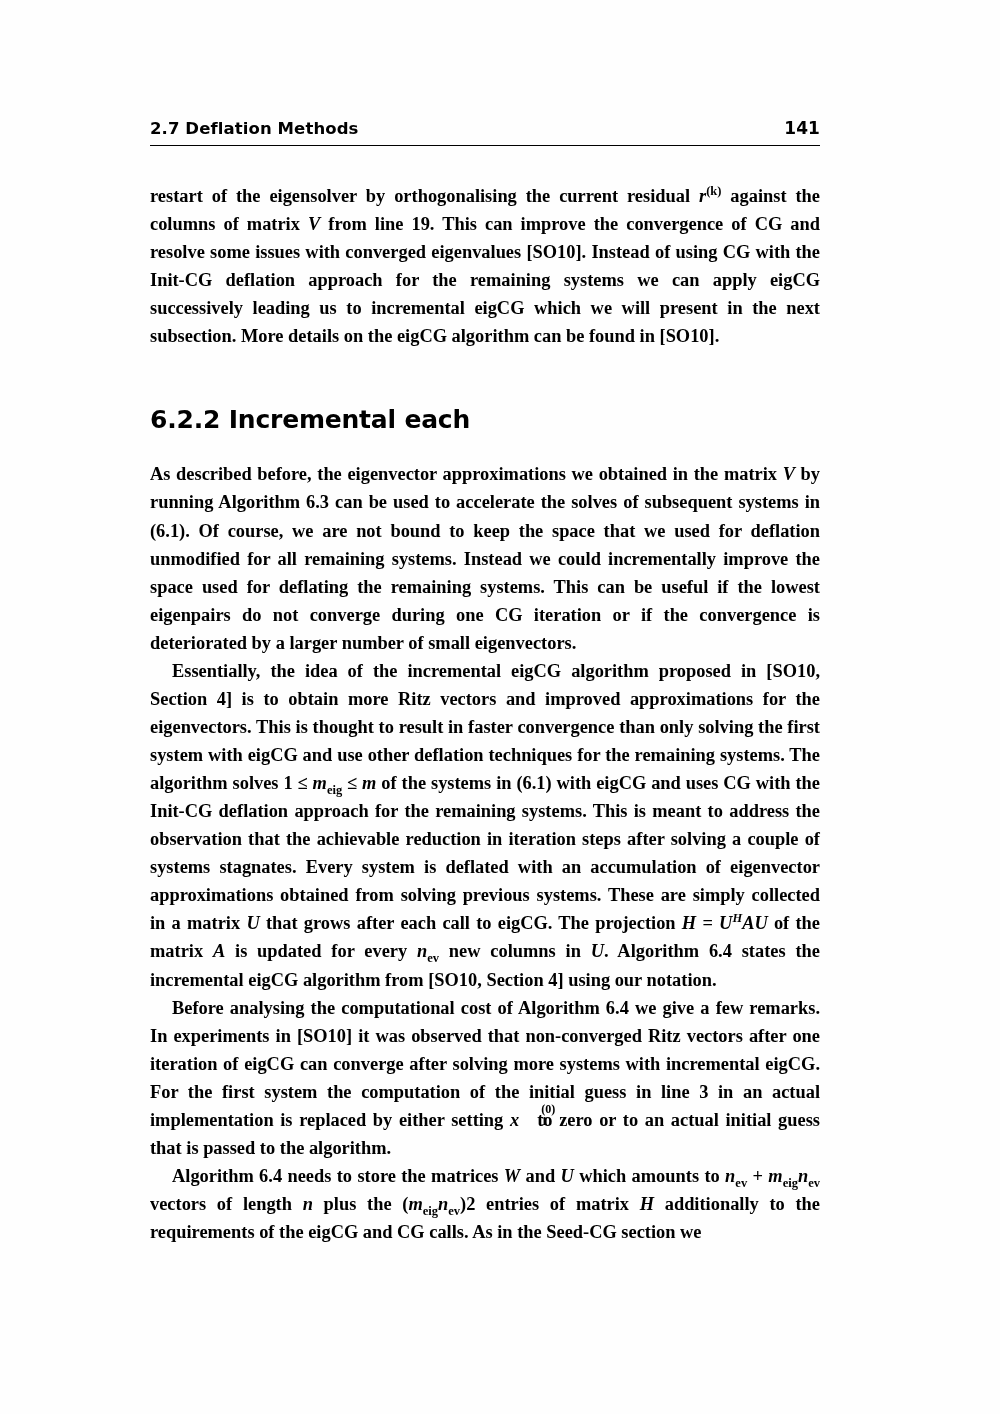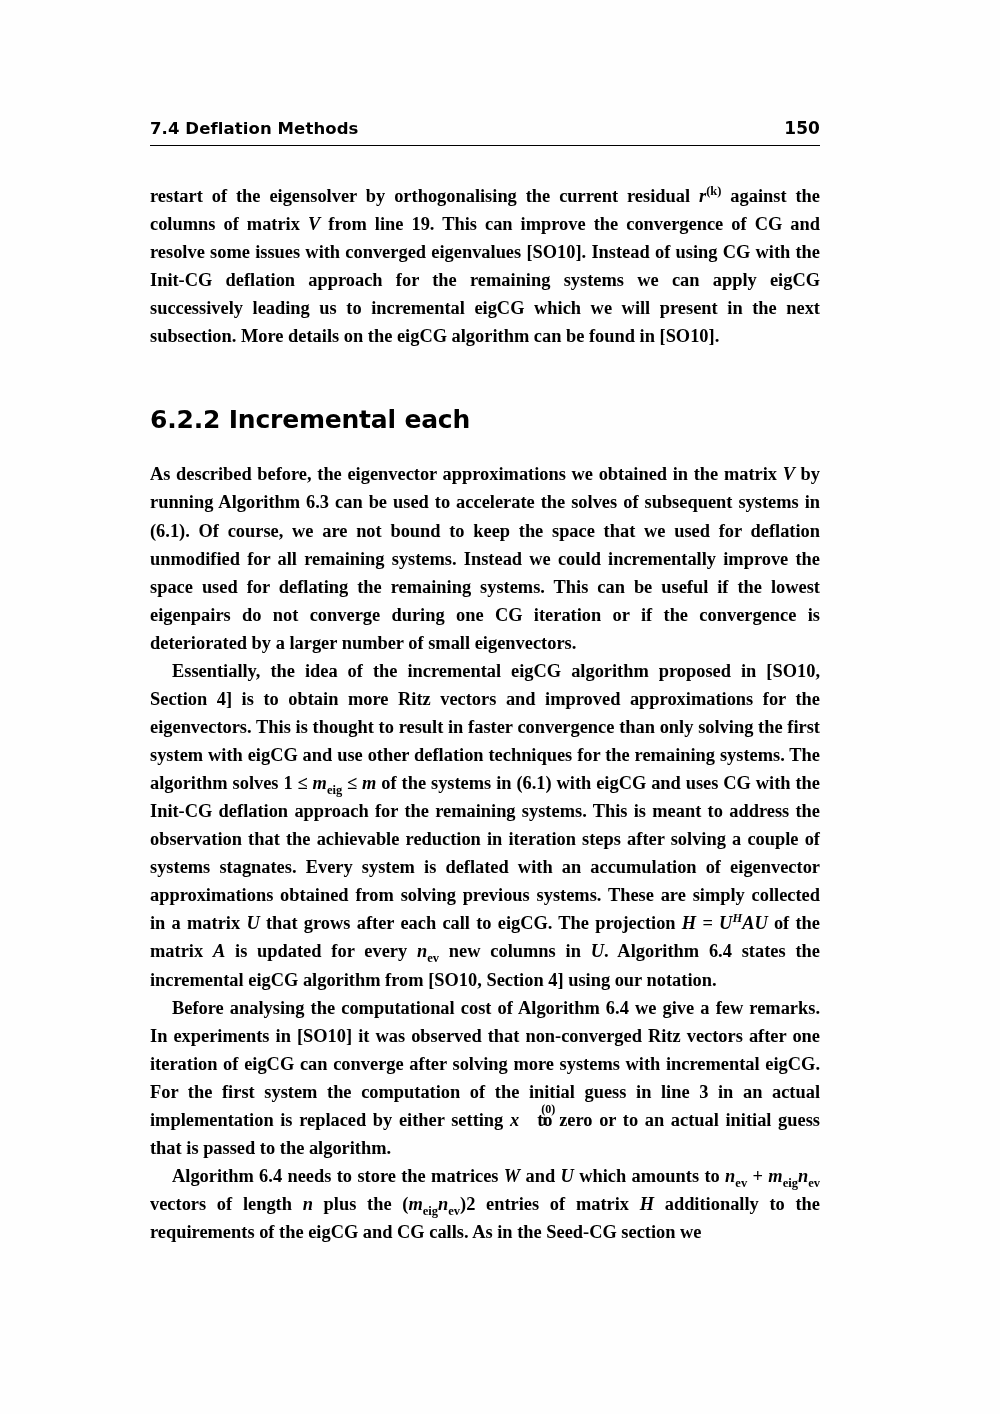--- a/index.html
+++ b/index.html
@@ -92,22 +92,22 @@
   }
   .nb { white-space: nowrap; }
 </style>
 </head>
 <body>
 
 <div class="page">
   <div class="content">
 
     <div class="runhead">
-      <span class="rh-title">7.4 Deflation Methods</span>
-      <span class="rh-page">150</span>
+      <span class="rh-title">2.7 Deflation Methods</span>
+      <span class="rh-page">141</span>
     </div>
 
     <p class="first"><span>restart of the eigensolver by orthogonalising the current residual </span><span class="mi nb"><span>r</span><sup class="sm mrm">(k)</sup></span><span> against the columns of matrix </span><span class="mi">V</span><span> from line 19. This can improve the convergence of CG and resolve some issues with converged eigenvalues [SO10]. Instead of using CG with the Init-CG deflation approach for the remaining systems we can apply eigCG successively leading us to incremental eigCG which we will present in the next subsection. More details on the eigCG algorithm can be found in [SO10].</span></p>
 
     <h2 class="section">6.2.2 Incremental each</h2>
 
     <p><span>As described before, the eigenvector approximations we obtained in the matrix </span><span class="mi">V</span><span> by running Algorithm 6.3 can be used to accelerate the solves of subsequent systems in (6.1). Of course, we are not bound to keep the space that we used for deflation unmodified for all remaining systems. Instead we could incrementally improve the space used for deflating the remaining systems. This can be useful if the lowest eigenpairs do not converge during one CG iteration or if the convergence is deteriorated by a larger number of small eigenvectors.</span></p>
 
     <p class="ind"><span>Essentially, the idea of the incremental eigCG algorithm proposed in [SO10, Section 4] is to obtain more Ritz vectors and improved approximations for the eigenvectors. This is thought to result in faster convergence than only solving the first system with eigCG and use other deflation techniques for the remaining systems. The algorithm solves </span><span class="nb"><span class="mn">1</span> <span>≤</span> <span class="mi">m</span><sub class="sm mrm">eig</sub> <span>≤</span> <span class="mi">m</span></span><span> of the systems in (6.1) with eigCG and uses CG with the Init-CG deflation approach for the remaining systems. This is meant to address the observation that the achievable reduction in iteration steps after solving a couple of systems stagnates. Every system is deflated with an accumulation of eigenvector approximations obtained from solving previous systems. These are simply collected in a matrix </span><span class="mi">U</span><span> that grows after each call to eigCG. The projection </span><span class="nb"><span class="mi">H</span><span class="mrm"> = </span><span class="mi">U</span><sup class="sm mi">H</sup><span class="mi">A</span><span class="mi">U</span></span><span> of the matrix </span><span class="mi">A</span><span> is updated for every </span><span class="nb"><span class="mi">n</span><sub class="sm mrm">ev</sub></span><span> new columns in </span><span class="mi">U</span><span>. Algorithm 6.4 states the incremental eigCG algorithm from [SO10, Section 4] using our notation.</span></p>
 

